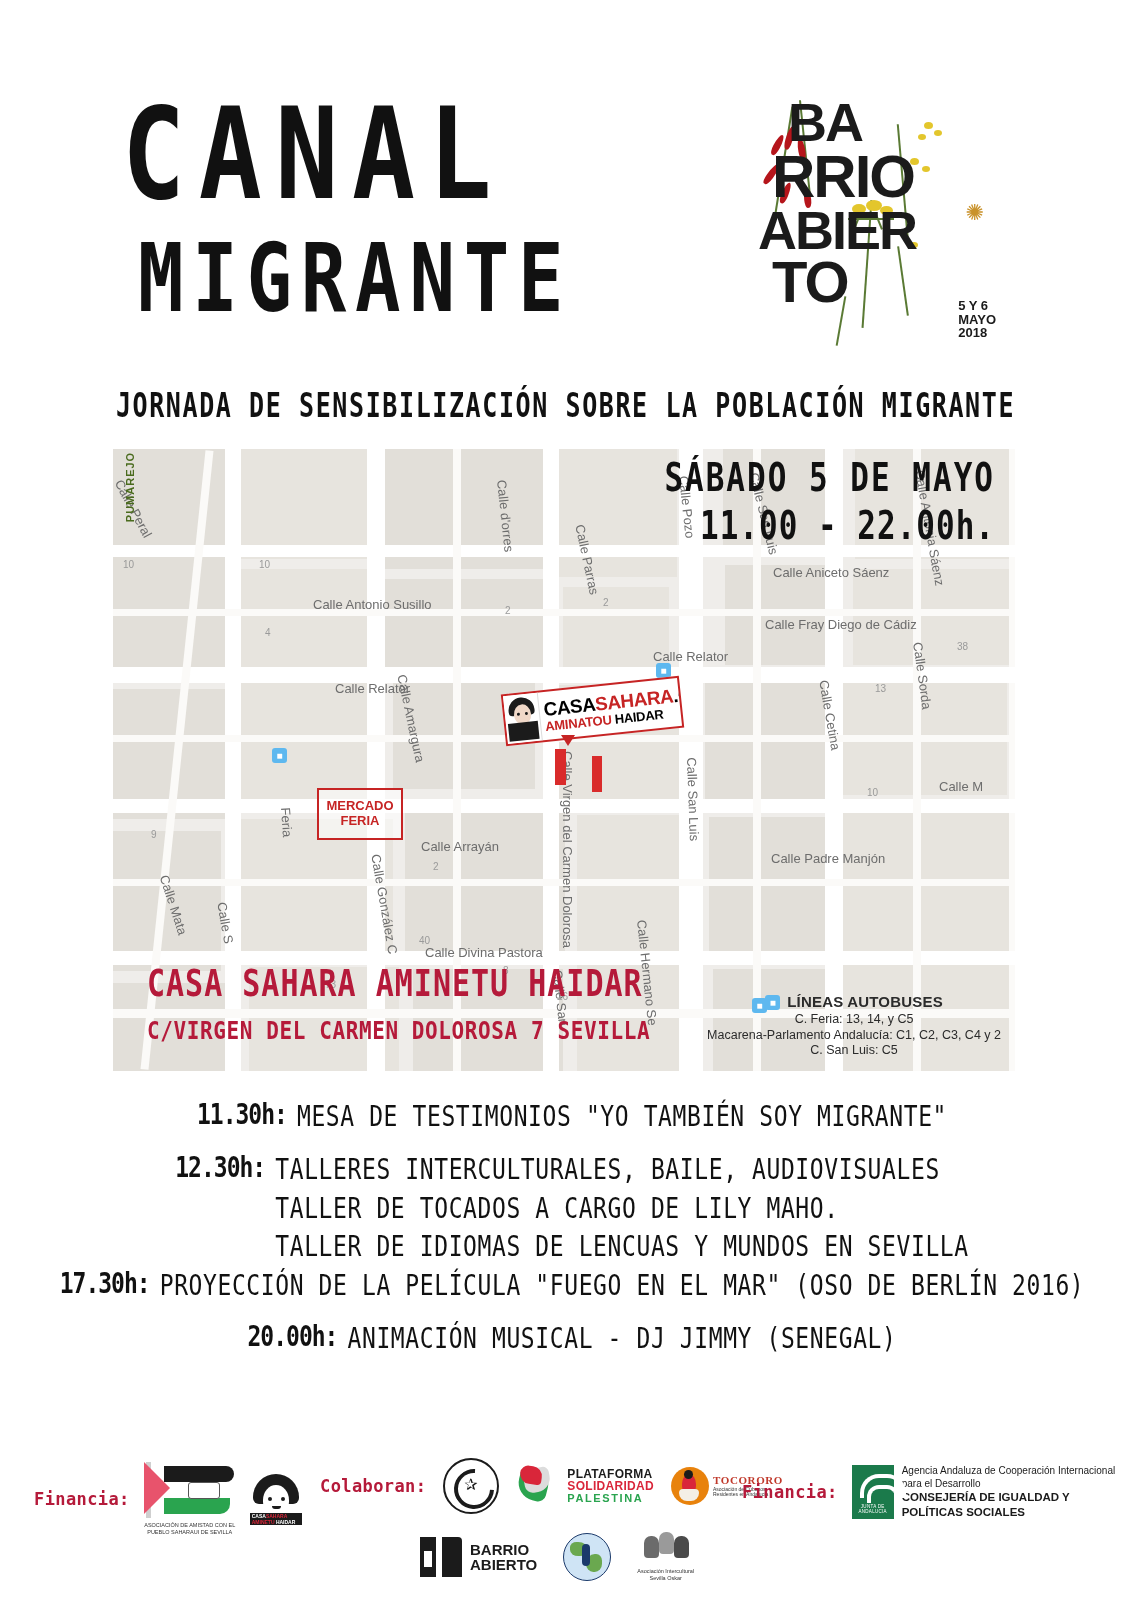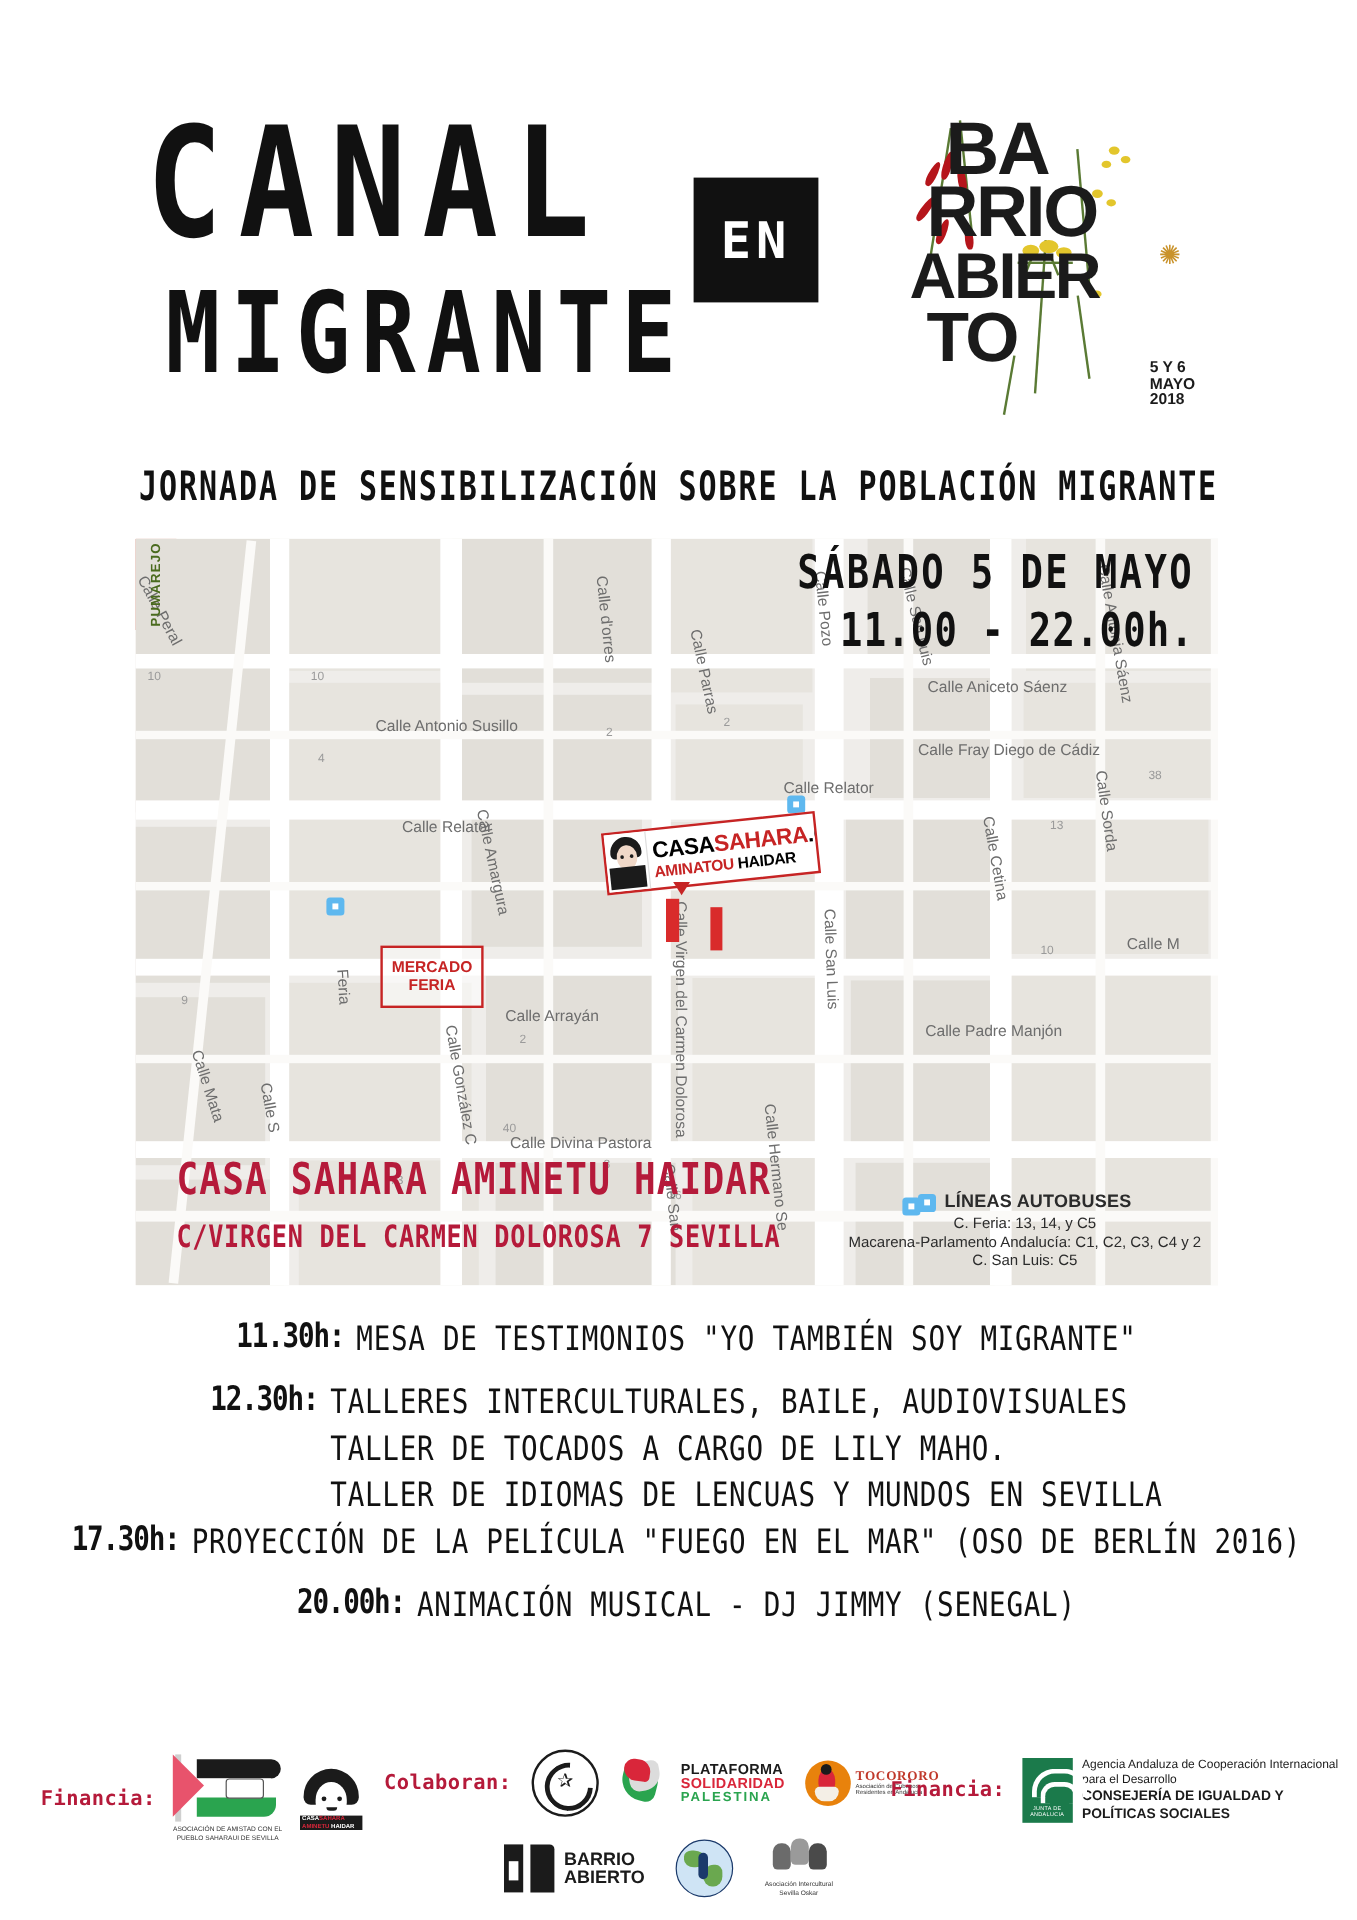--- a/index.html
+++ b/index.html
@@ -29,21 +29,21 @@
     background:#111;color:#fff;display:flex;align-items:center;justify-content:center;
     font-family:"DejaVu Sans Mono",monospace;font-weight:bold;font-size:42px;letter-spacing:4px;
   }
 
   
   .ba-logo{position:absolute;left:752px;top:96px;width:240px;height:250px;}
   .ba-line{
     font-family:"Liberation Sans",sans-serif;font-weight:bold;color:#1b1b1b;
     letter-spacing:-2px;line-height:0.82;position:absolute;
   }
-  .ba-1{left:36px;top:4px;font-size:62px;}
+  .ba-1{left:36px;top:4px;font-size:54px;}
   .ba-2{left:20px;top:56px;font-size:60px;}
   .ba-3{left:6px;top:112px;font-size:54px;}
   .ba-4{left:20px;top:162px;font-size:58px;}
   .ba-date{
     position:absolute;right:-4px;bottom:6px;text-align:left;
     font-family:"Liberation Sans",sans-serif;font-weight:bold;
     font-size:13px;line-height:1.05;color:#1b1b1b;
   }
   .flora{position:absolute;pointer-events:none;}
   .fl-stem{background:#5a7a34;position:absolute;}
@@ -258,21 +258,20 @@
 
 <div class="poster">
 
   <div class="header">
 
     <div class="title-block">
       <div class="canal">CANAL</div>
       <div class="migrante">MIGRANTE</div>
     </div>
 
-    <div class="en-box">EN</div>
 
     <div class="ba-logo">
 
       <div class="flora" style="left:0;top:0;width:240px;height:250px;">
         <div class="fl-stem" style="left:30px;top:10px;width:2px;height:120px;transform:rotate(9deg);"></div>
         <div class="fl-stem" style="left:52px;top:4px;width:2px;height:96px;transform:rotate(-6deg);"></div>
         <div class="fl-red" style="left:22px;top:38px;width:7px;height:22px;transform:rotate(28deg);"></div>
         <div class="fl-red" style="left:34px;top:30px;width:7px;height:24px;transform:rotate(16deg);"></div>
         <div class="fl-red" style="left:46px;top:42px;width:7px;height:22px;transform:rotate(-10deg);"></div>
         <div class="fl-red" style="left:16px;top:66px;width:7px;height:24px;transform:rotate(36deg);"></div>

